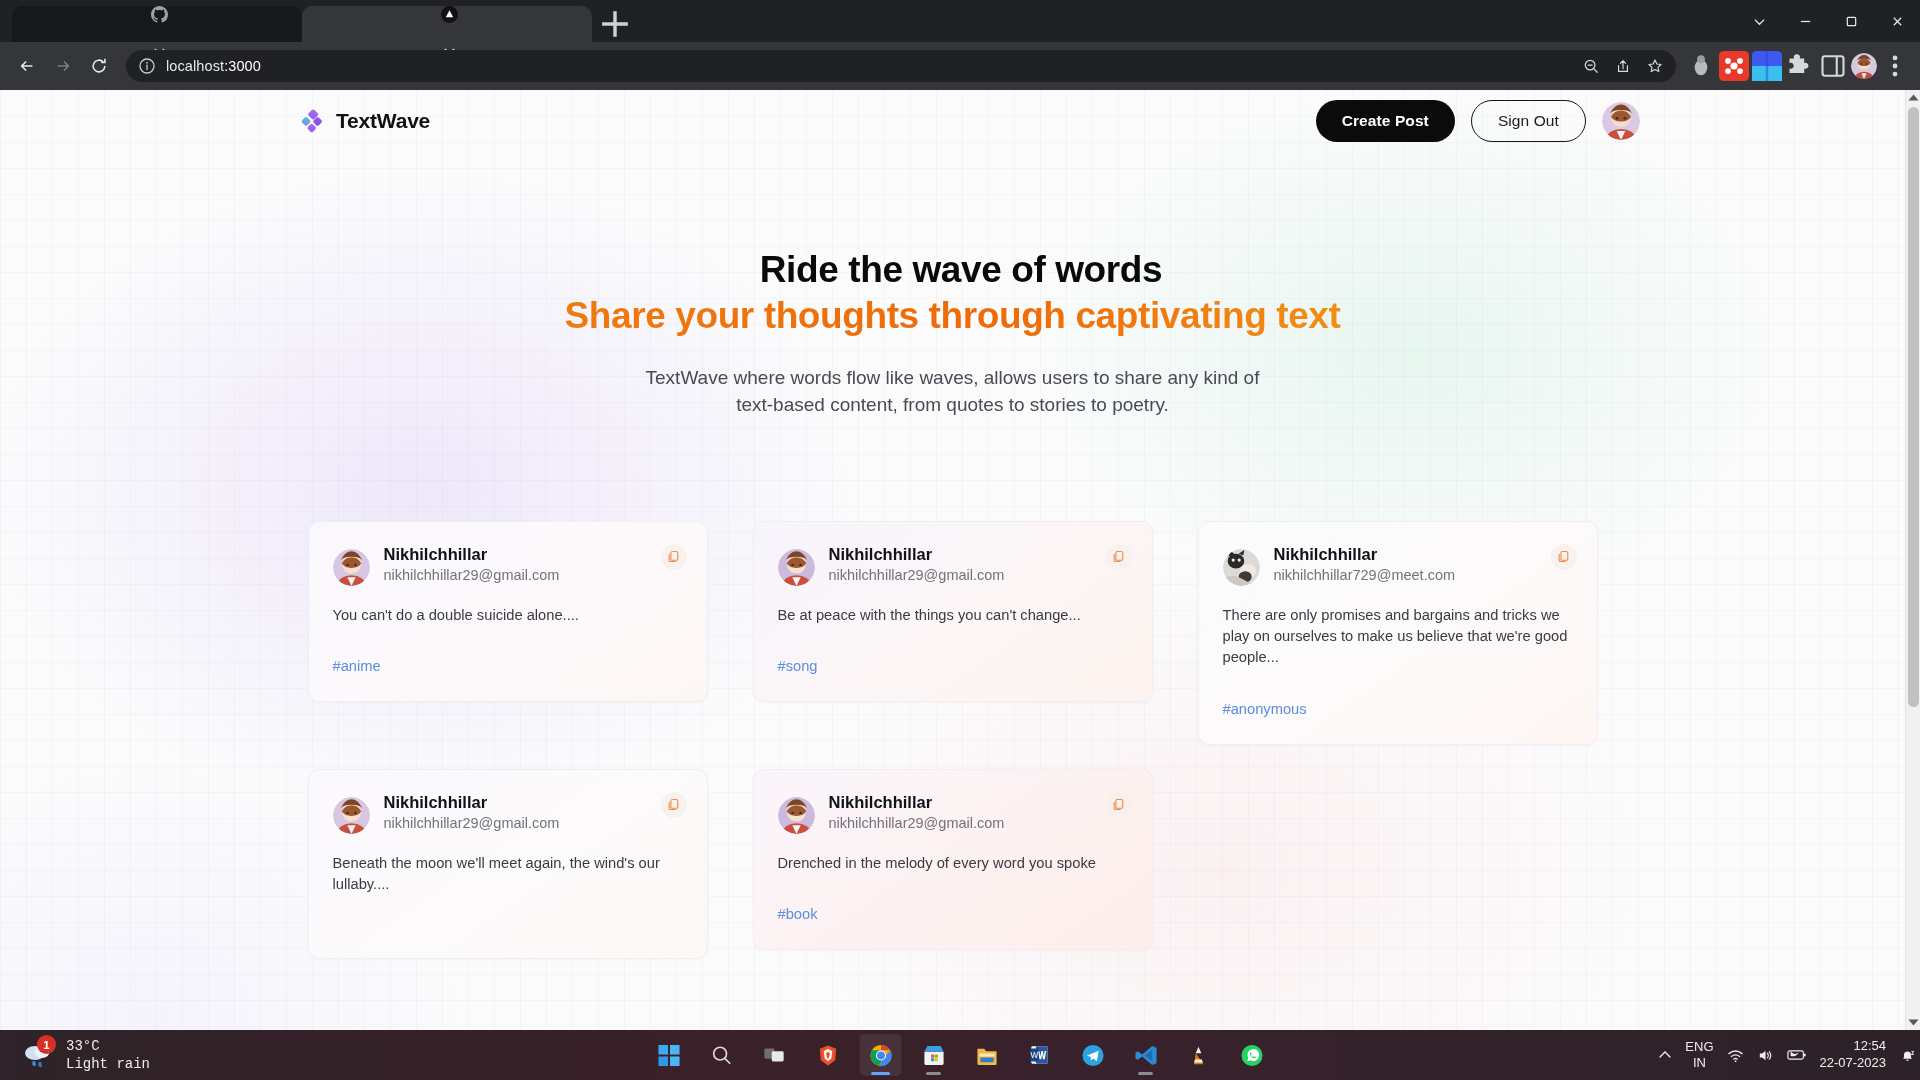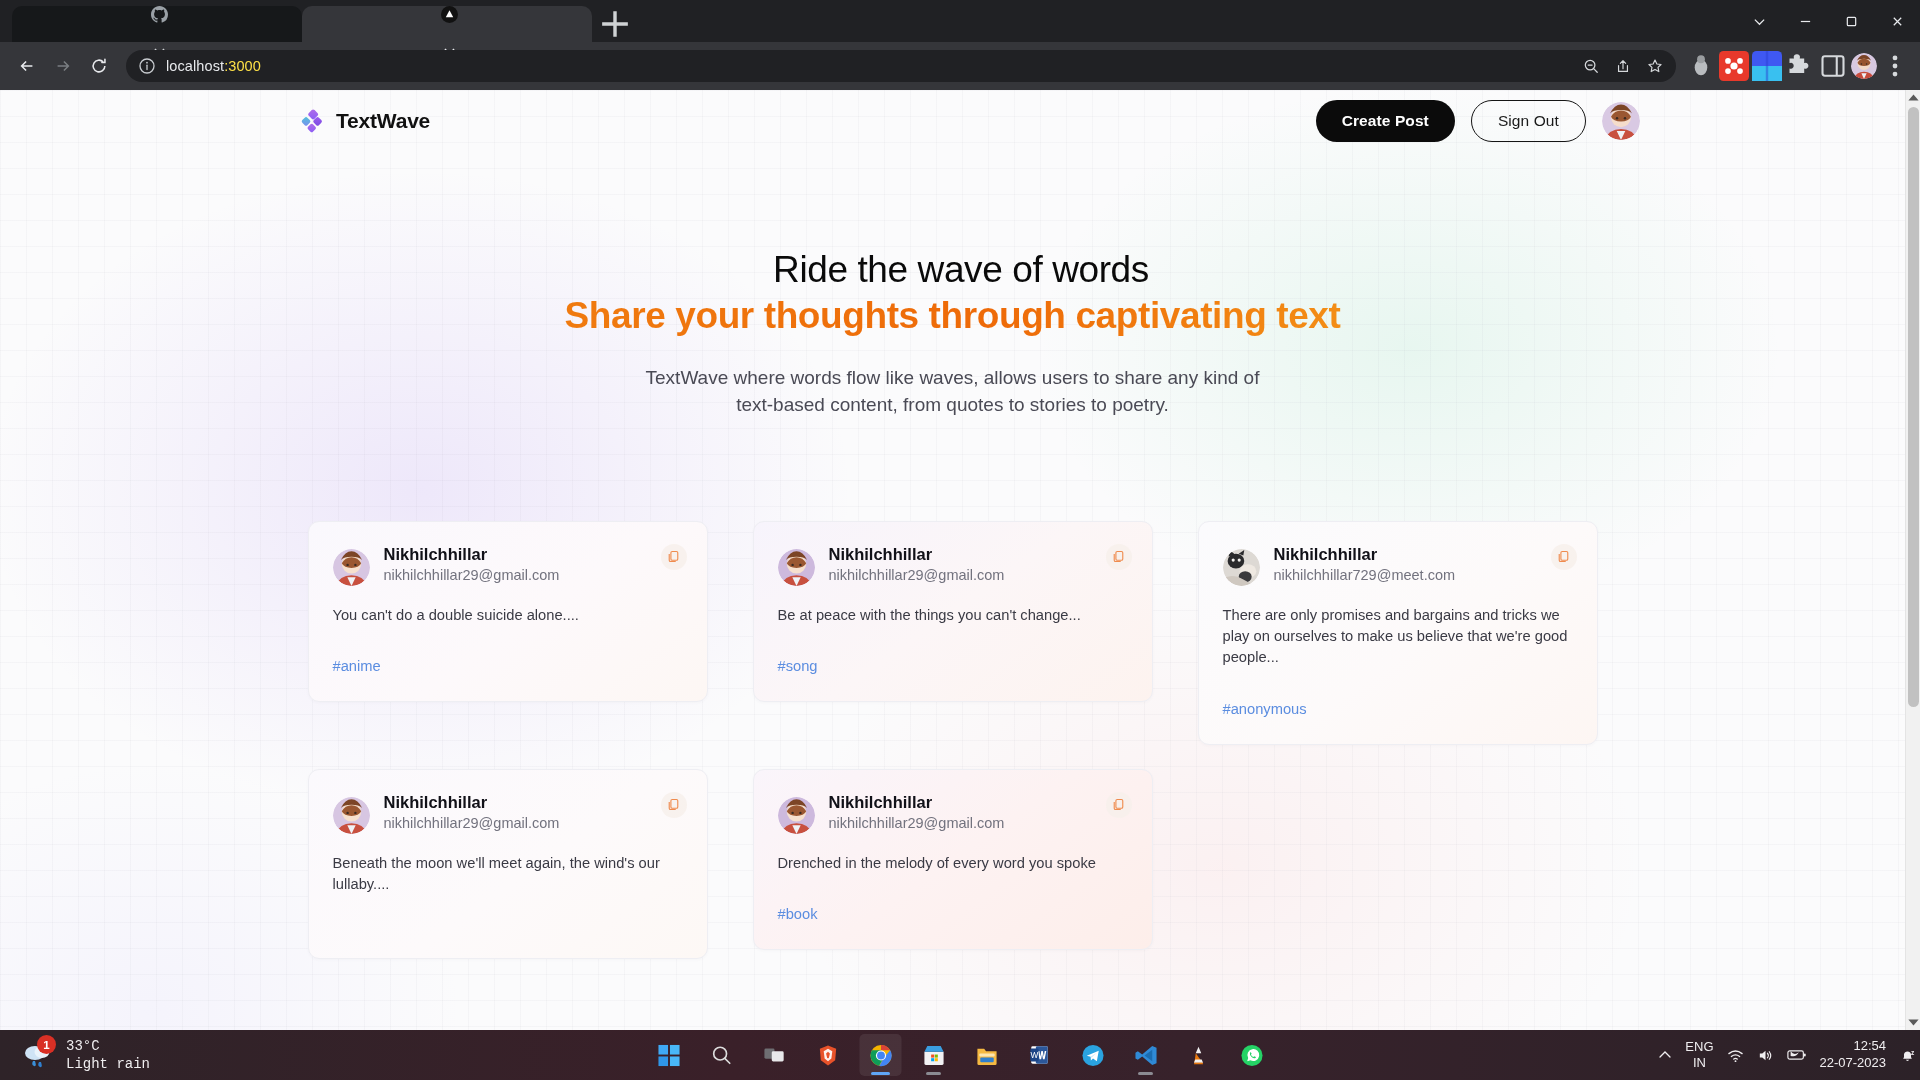--- a/index.html
+++ b/index.html
@@ -31,21 +31,21 @@
 
   .toolbar { height:48px; background:#35363a; display:flex; align-items:center; padding:0 10px; gap:2px; }
   .tb-btn { width:34px; height:34px; display:flex; align-items:center; justify-content:center; border-radius:50%; flex:0 0 34px; }
   .tb-btn svg { width:18px; height:18px; }
   .omnibox {
     flex:1; height:32px; background:#202124; border-radius:16px; display:flex; align-items:center;
     padding:0 4px 0 12px; margin:0 8px; gap:10px; position:relative;
   }
   .omni-info { width:18px; height:18px; flex:0 0 18px; display:flex; align-items:center; justify-content:center; }
   .omni-url { font-size:14.5px; color:#e8eaed; flex:1; letter-spacing:.1px; }
-  .omni-url .dim { color:#fde047; }
+  .omni-url .dim { color:#ffffff; }
   .omni-actions { display:flex; align-items:center; gap:2px; padding-right:2px; }
   .omni-actions .tb-btn { width:30px; height:30px; flex:0 0 30px; }
   .omni-actions .tb-btn svg { width:16px; height:16px; }
   .ext-row { display:flex; align-items:center; gap:3px; }
   .ext-ico { width:30px; height:30px; display:flex; align-items:center; justify-content:center; border-radius:50%; }
   .avatar-sm { width:26px; height:26px; border-radius:50%; overflow:hidden; }
 
   
   .viewport {
     position:absolute; left:0; top:90px; width:1920px; height:940px; overflow:hidden;
@@ -74,21 +74,21 @@
     padding:12px 26px; border-radius:999px; border:none; letter-spacing:.1px;
   }
   .btn-signout {
     background:transparent; color:#1a1a1a; font-size:15.5px;
     padding:11px 26px; border-radius:999px; border:1.3px solid #151515; letter-spacing:.1px;
   }
   .avatar-hdr { width:38px; height:38px; border-radius:50%; overflow:hidden; }
 
   
   .hero { text-align:center; padding-top:95px; }
-  .hero h1 { font-size:37px; font-weight:normal; color:#0a0a0a; line-height:1.22; letter-spacing:-.4px;margin-left:17px; }
+  .hero h1 { font-size:37px; font-weight:bold; color:#0a0a0a; line-height:1.22; letter-spacing:-.4px;margin-left:17px; }
   .hero h2 {
     font-size:37px; font-weight:bold; line-height:1.22; letter-spacing:-.4px; margin-top:1px;
     background:linear-gradient(90deg,#f5a623 0%,#f07d10 26%,#ee6a08 52%,#f59c1b 78%,#f3b31f 100%);
     -webkit-background-clip:text; background-clip:text; color:transparent;
   }
   .hero p { font-size:19px; color:#4a4a55; line-height:1.43; margin-top:26px; }
 
   
   .search-wrap { display:flex; justify-content:center; margin-top:57px; }
   .search-input {

